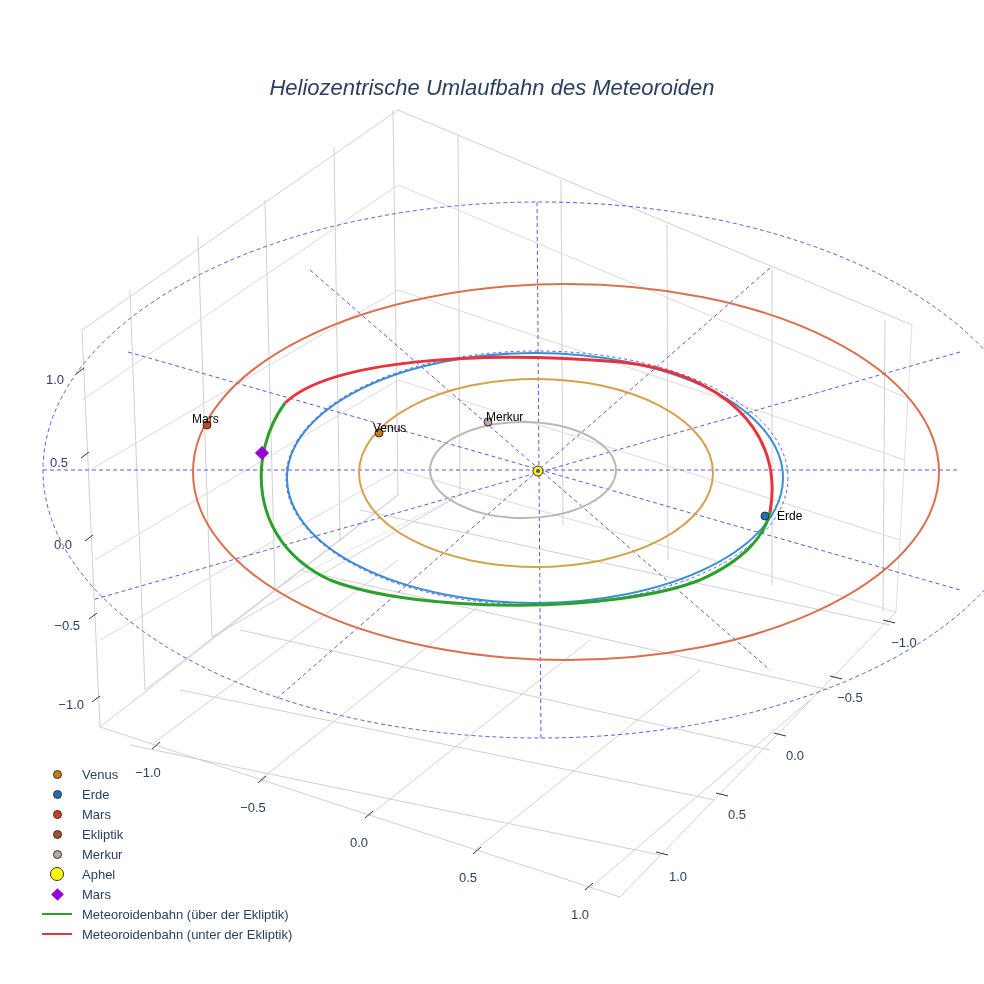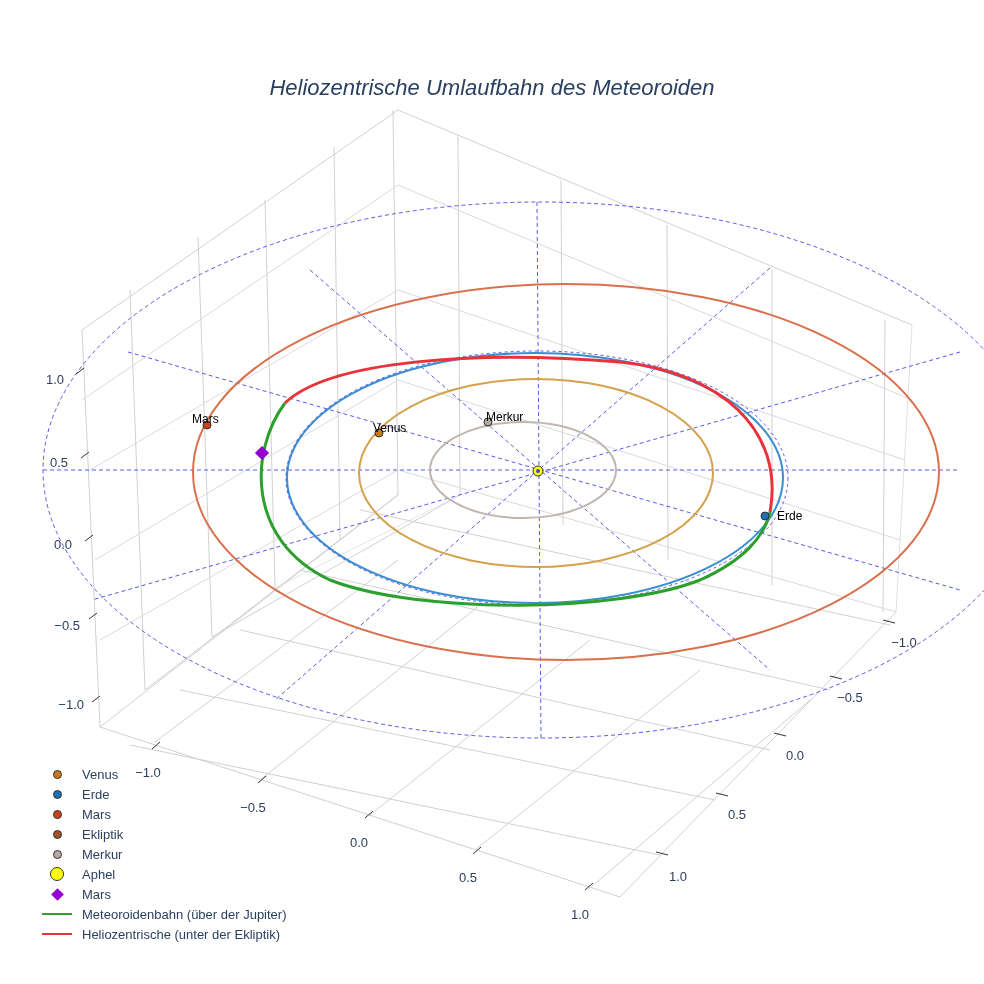--- a/index.html
+++ b/index.html
@@ -188,21 +188,21 @@
   <div class="legend-item">
     <span class="legend-sym">
         <span class="diamond" style="background:#9400d3"></span>
       </span>
     <span class="legend-text">Mars</span>
   </div>
   <div class="legend-item">
     <span class="legend-sym">
         <span class="line-sym" style="background:#2ca02c"></span>
       </span>
-    <span class="legend-text">Meteoroidenbahn (über der Jupiter)</span>
+    <span class="legend-text">Meteoroidenbahn (über der Ekliptik)</span>
   </div>
   <div class="legend-item">
     <span class="legend-sym">
         <span class="line-sym" style="background:#e8333a"></span>
       </span>
-    <span class="legend-text">Heliozentrische (unter der Ekliptik)</span>
+    <span class="legend-text">Meteoroidenbahn (unter der Ekliptik)</span>
   </div>
 </div>
 
 </body></html>

